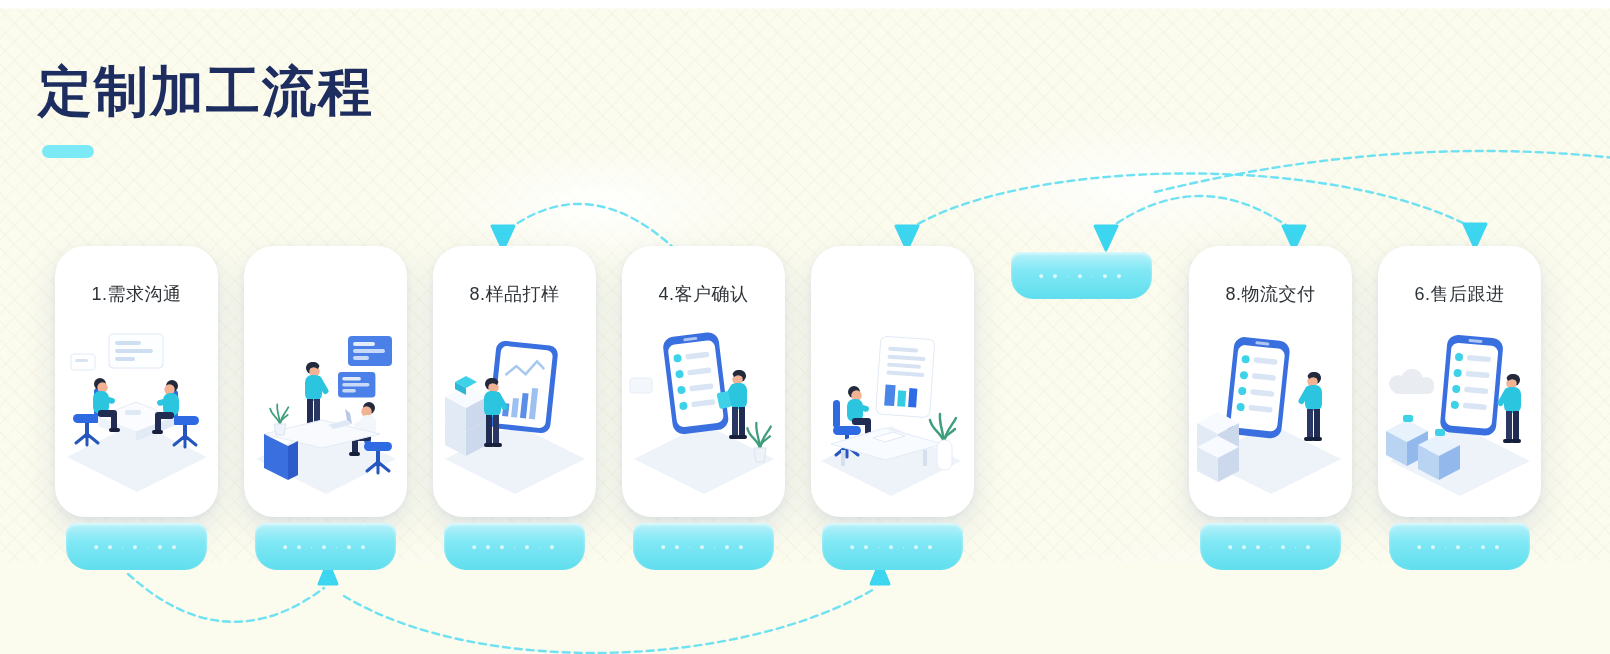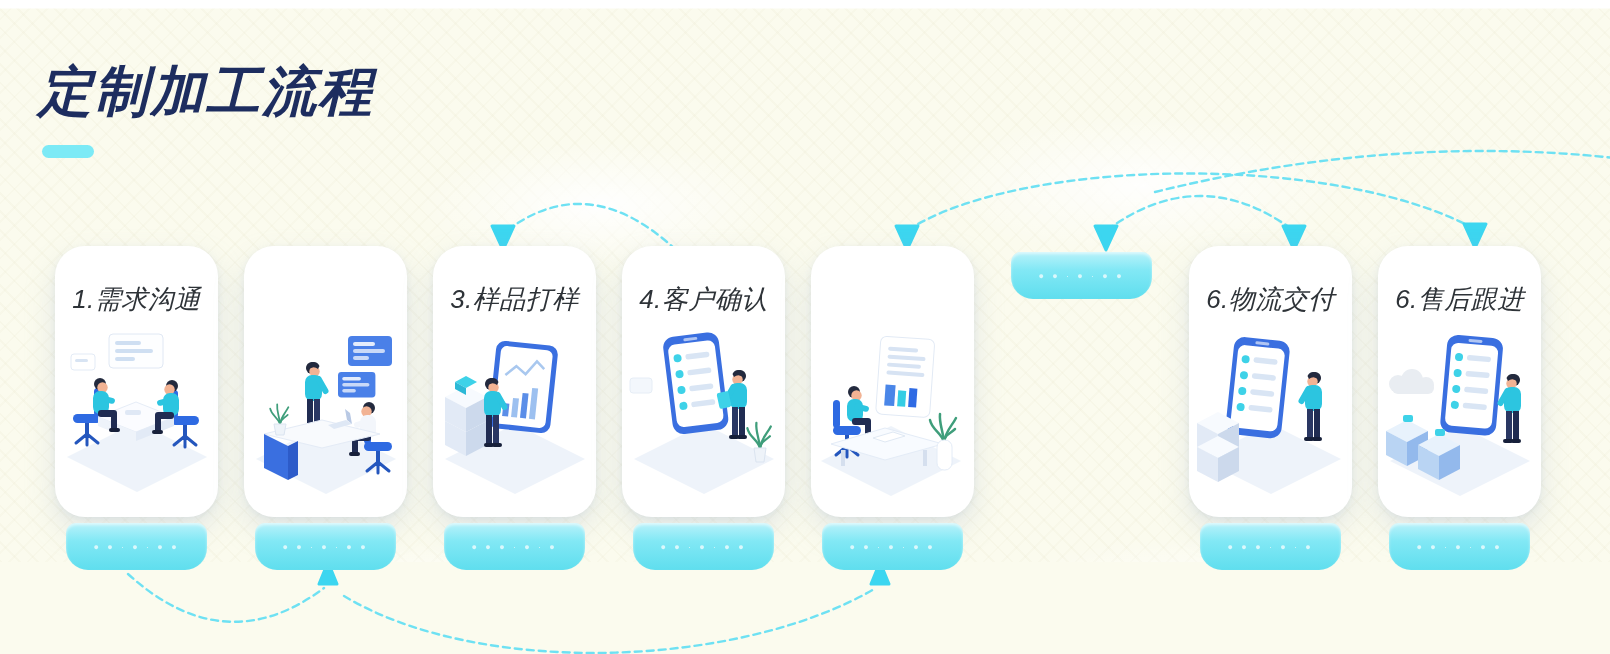--- a/index.html
+++ b/index.html
@@ -12,21 +12,20 @@
     position:relative;width:1610px;height:562px;
     background:
       linear-gradient(#ffffff 0px, #ffffff 8px, rgba(255,255,255,0) 9px),
       radial-gradient(260px 90px at 600px 205px, rgba(255,255,255,.95), rgba(255,255,255,0) 70%),
       radial-gradient(300px 100px at 1140px 185px, rgba(255,255,255,.9), rgba(255,255,255,0) 70%),
       radial-gradient(240px 80px at 420px 600px, rgba(255,255,255,.85), rgba(255,255,255,0) 70%),
       radial-gradient(300px 90px at 1200px 600px, rgba(255,255,255,.8), rgba(255,255,255,0) 70%),
       repeating-linear-gradient(45deg, rgba(232,229,203,.18) 0 2px, rgba(0,0,0,0) 2px 13px),
       repeating-linear-gradient(-45deg, rgba(232,229,203,.14) 0 2px, rgba(0,0,0,0) 2px 13px),
       #fbfbee;
-    font-style: italic;
   }
   .title{
     position:absolute;left:38px;top:56px;
     font-size:54px;font-weight:800;letter-spacing:2px;
     color:#1d2d5f;
   }
   .title-bar{
     position:absolute;left:42px;top:145px;width:52px;height:13px;
     border-radius:7px;background:#7ceaf6;
   }
@@ -36,21 +35,21 @@
   }
   .card-col{position:relative;width:163px;}
   .card{
     position:relative;width:163px;height:271px;
     background:#ffffff;border-radius:30px;
     box-shadow:0 14px 30px rgba(168,184,204,.30), 0 2px 6px rgba(168,184,204,.18);
   }
   .card-title{
     position:absolute;top:36px;left:0;right:0;
     text-align:center;white-space:nowrap;
-    font-size:26px;font-weight:500;color:#2e3338;letter-spacing:.5px;
+    font-size:18px;font-weight:500;color:#2e3338;letter-spacing:.5px;
   }
   .illus{position:absolute;left:0;top:76px;width:163px;height:182px;display:block;}
   .banner{
     position:relative;margin:6px 11px 0 11px;height:47px;
     border-radius:10px 10px 22px 22px;
     background:linear-gradient(180deg,#b9f2fa 0%,#82e8f5 38%,#5fdeee 100%);
     box-shadow:inset 0 2px 3px rgba(255,255,255,.55);
     display:flex;align-items:center;justify-content:center;
   }
   .dots{
@@ -228,21 +227,21 @@
           <polygon points="101,87 103,98 108,102 106,91" fill="#b9c9e4"></polygon>
         </svg>
       </div>
       <div class="banner">
         <span class="dots">● ● ∙ ● ∙ ● ●</span>
       </div>
     </div>
 
     <div class="card-col">
       <div class="card">
-        <div class="card-title">3.样品打样</div>
+        <div class="card-title">8.样品打样</div>
         <svg class="illus" viewBox="0 0 163 182">
           <use href="#g-floor" x="12" y="102" fill="#eef3fa"></use>
           <g transform="translate(64,18) rotate(6)">
             <rect width="62" height="88" rx="9" fill="#3a6fe0"></rect>
             <rect x="5" y="5" width="52" height="78" rx="6" fill="#ffffff"></rect>
             <polyline points="12,34 22,24 32,31 42,17 50,24" fill="none" stroke="#a9c8ef" stroke-width="2.5"></polyline>
             <rect x="13" y="62" width="6" height="13" fill="#5b8ee8"></rect>
             <rect x="22" y="56" width="6" height="19" fill="#9cc0f0"></rect>
             <rect x="31" y="50" width="6" height="25" fill="#5b8ee8"></rect>
             <rect x="40" y="44" width="6" height="31" fill="#9cc0f0"></rect>
@@ -321,21 +320,21 @@
     </div>
 
     <div class="card-col">
       <div class="banner">
         <span class="dots">● ● ∙ ● ∙ ● ●</span>
       </div>
     </div>
 
     <div class="card-col">
       <div class="card">
-        <div class="card-title">6.物流交付</div>
+        <div class="card-title">8.物流交付</div>
         <svg class="illus" viewBox="0 0 163 182">
           <use href="#g-floor" x="12" y="102" fill="#eef3fa"></use>
           <g transform="translate(46,14) rotate(6)">
               <use href="#g-phone"></use>
             </g>
           <use href="#g-cube" x="8" y="90"></use>
           <use href="#g-cube" x="8" y="114"></use>
           <g transform="translate(136,50) scale(-1,1)" style="color:#2cc5e0">
               <use href="#g-person"></use>
             </g>

